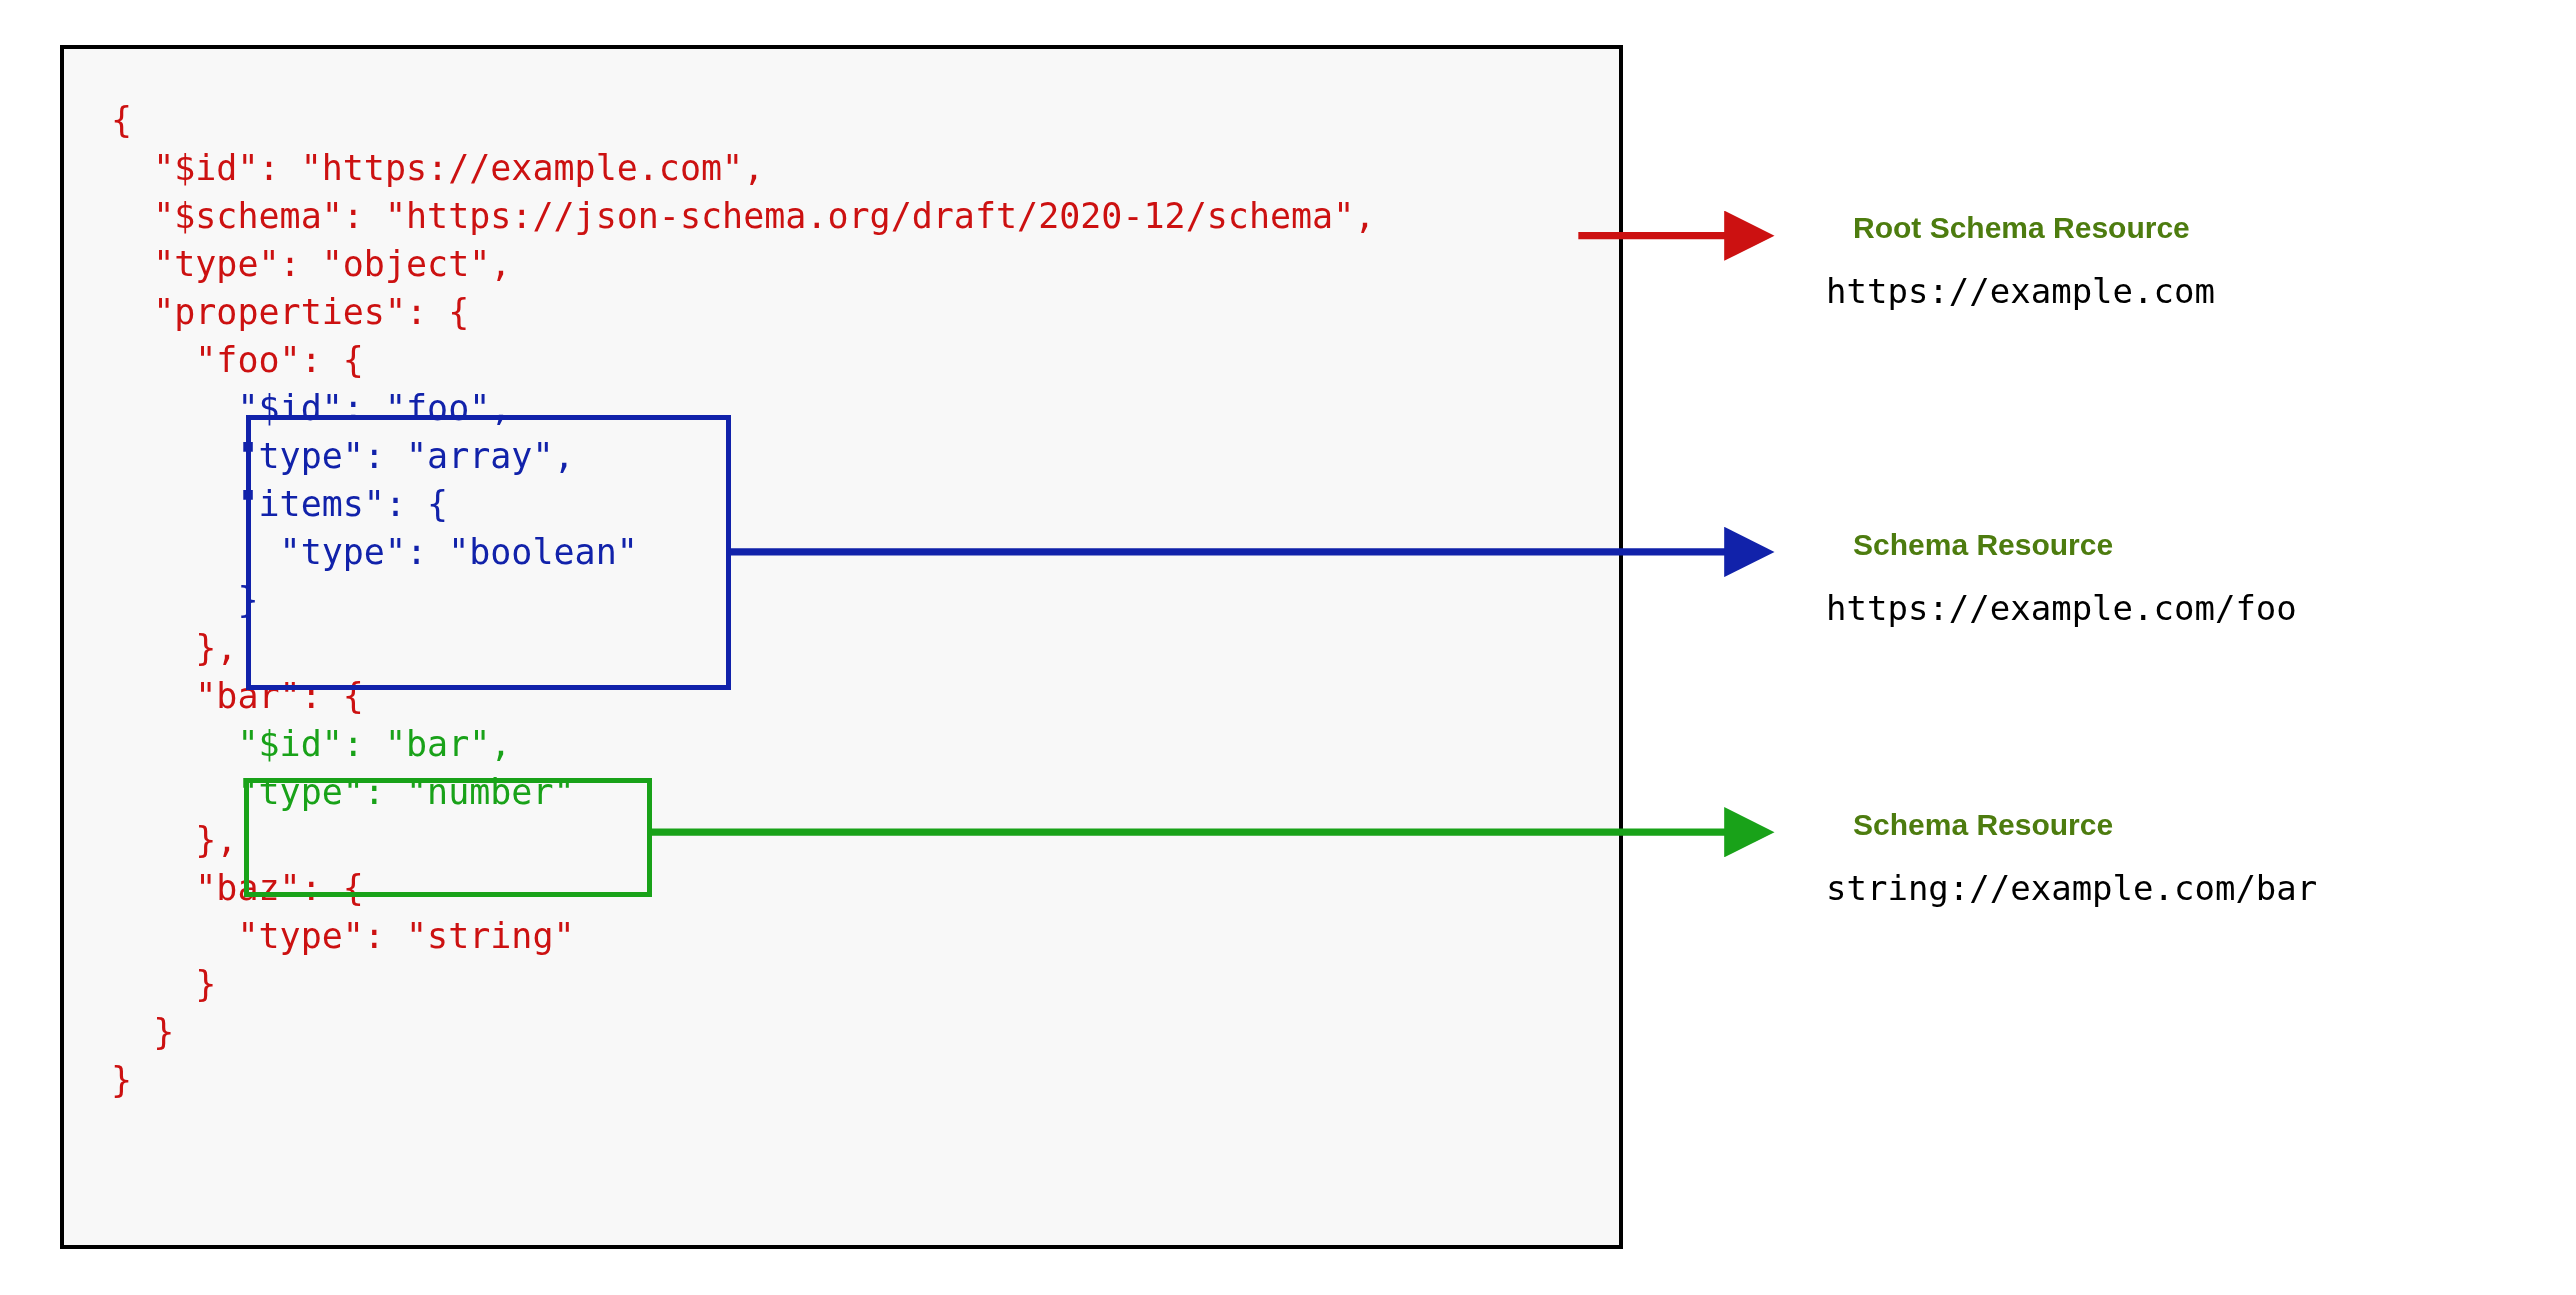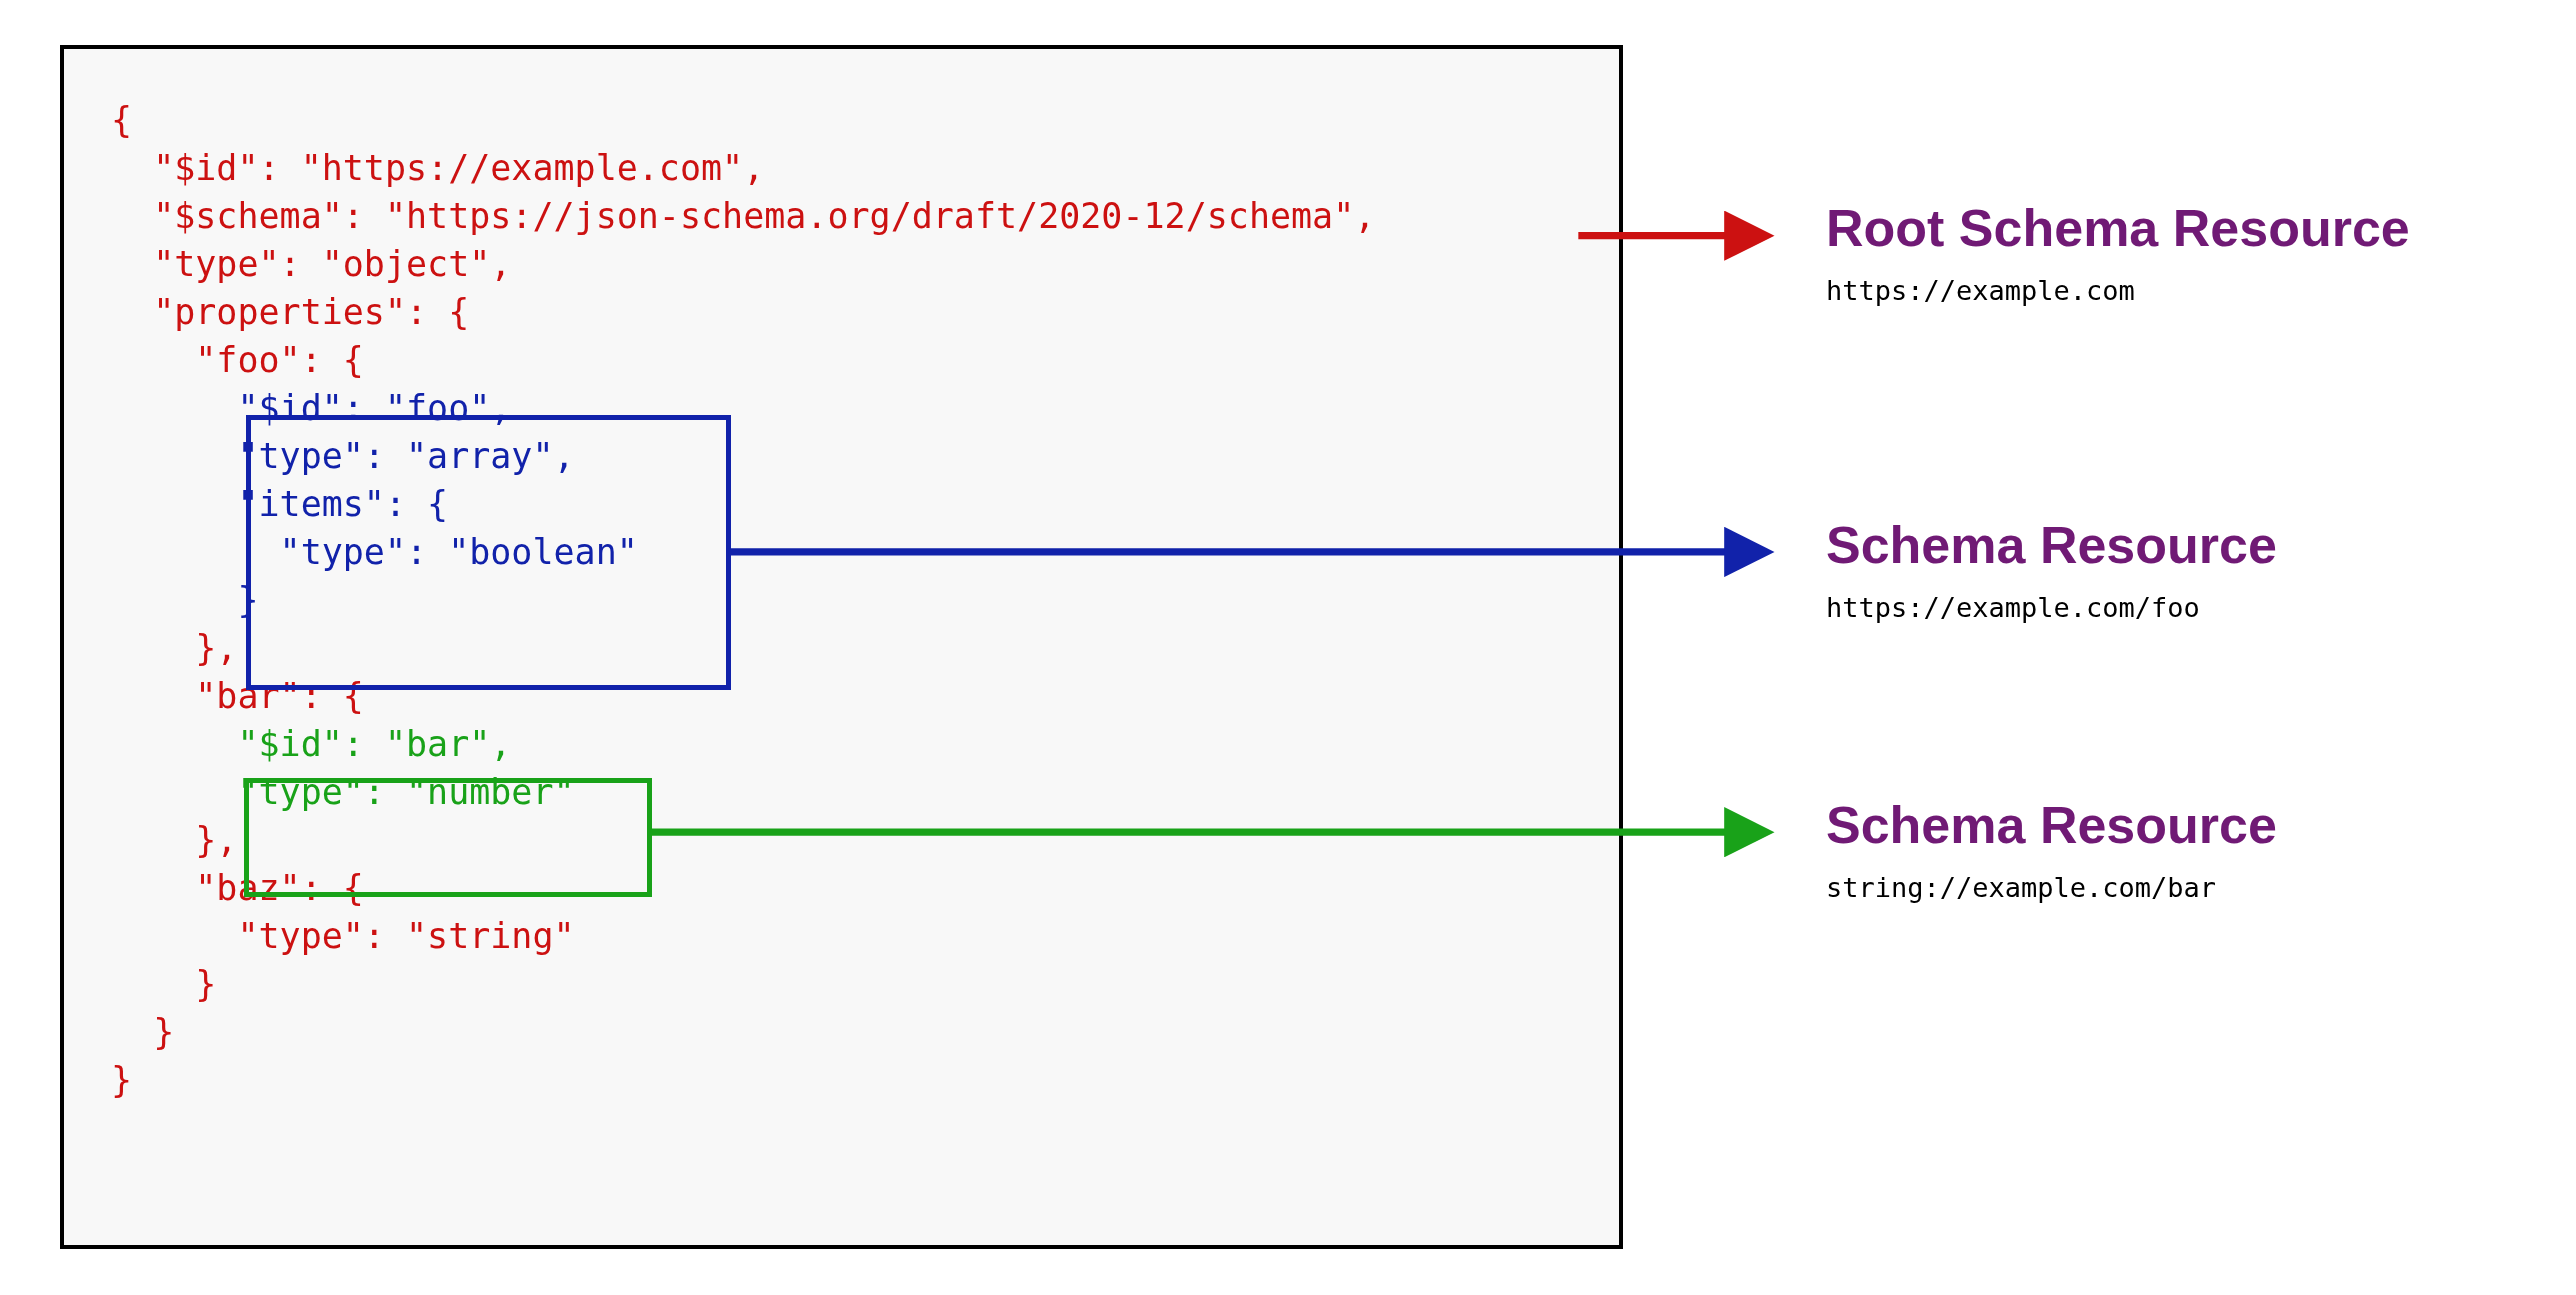--- a/index.html
+++ b/index.html
@@ -77,29 +77,30 @@
   }
 
   
   .annot {
     position: absolute;
     left: 1826px;
   }
   .annot-title {
     font-family: "Liberation Sans", sans-serif;
     font-weight: bold;
-    font-size: 52px;
+    font-size: 30px;
     line-height: 50px;
-    color: #701a75;
+    color: #4d7c0f;
     white-space: nowrap;
+    margin-left: 27px;
   }
   .annot-uri {
     margin-top: 17px;
     font-family: "DejaVu Sans Mono", "Liberation Mono", monospace;
-    font-size: 27px;
+    font-size: 34px;
     line-height: 42px;
     color: #000000;
     white-space: nowrap;
   }
   #annot-root   { top: 203px; }
   #annot-foo    { top: 520px; }
   #annot-bar    { top: 800px; }
 </style>
 </head>
 <body>

